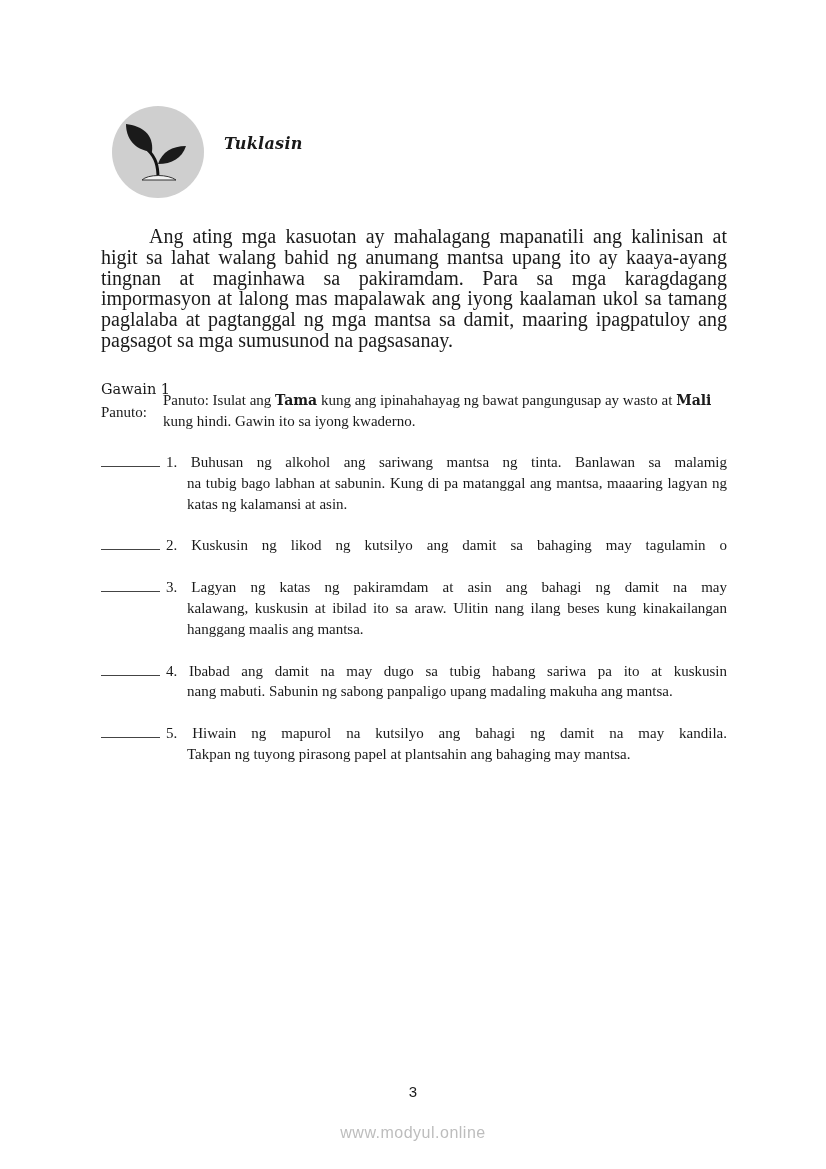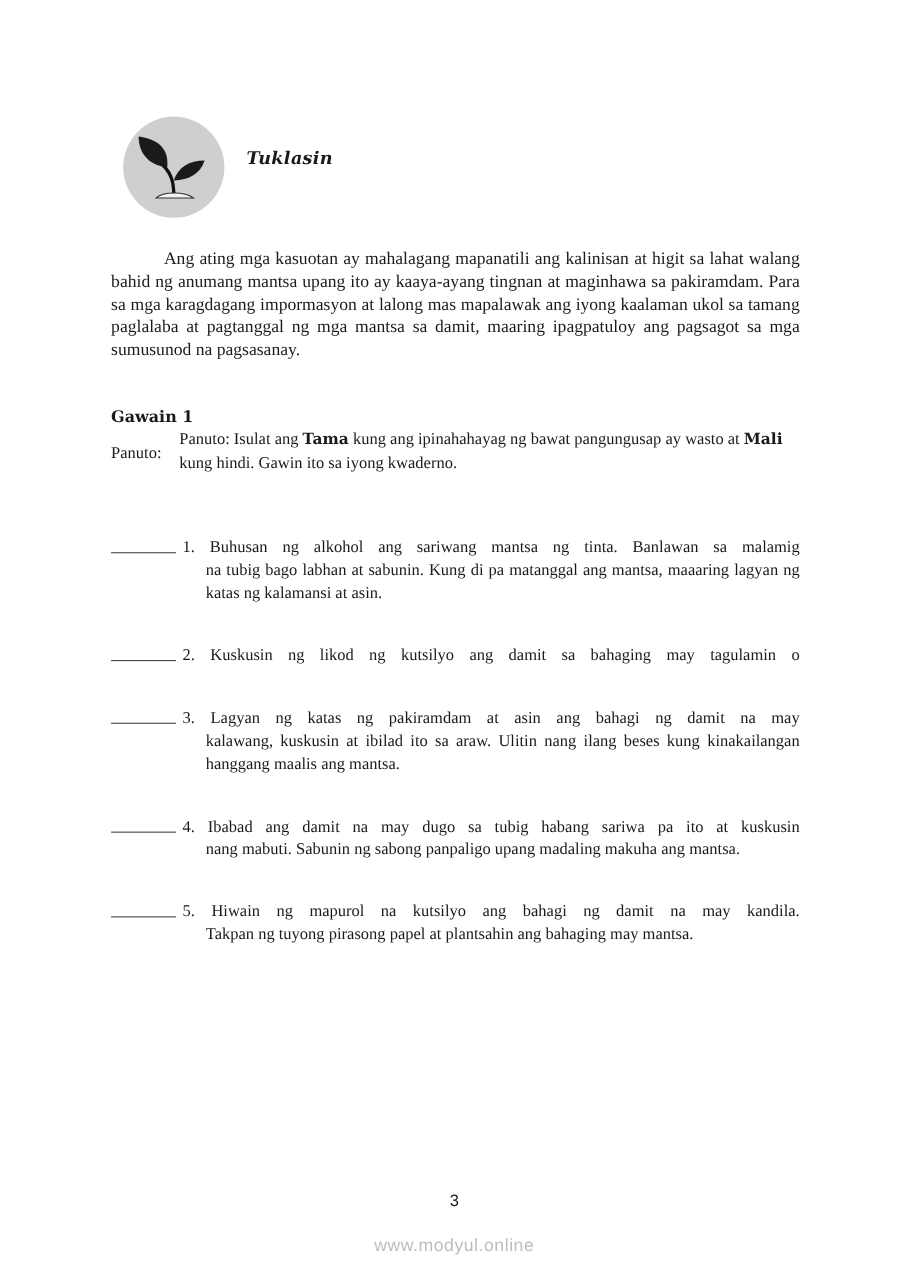--- a/index.html
+++ b/index.html
@@ -3,34 +3,34 @@
 <meta charset="utf-8">
 <style>
   html, body { margin: 0; padding: 0; background: #ffffff; }
   body { width: 826px; height: 1169px; position: relative; overflow: hidden;
          font-family: "DejaVu Serif", "Liberation Serif", serif; color: #1a1a1a; }
   .header-icon { position: absolute; left: 112px; top: 106px; width: 92px; height: 92px;
                  border-radius: 50%; background: #cfcfcf; }
   .header-icon svg { position: absolute; left: 0; top: 0; }
   .page-title { position: absolute; left: 224px; top: 134px; font-size: 16px; font-weight: bold;
                 font-style: italic; font-family: "DejaVu Serif", serif; letter-spacing: 0.3px; }
-  .intro { position: absolute; left: 101px; top: 226px; width: 626px; font-size: 16px;
+  .intro { position: absolute; left: 101px; top: 226px; width: 626px; font-size: 20px;
            line-height: 20.8px; text-align: justify; font-family: "Liberation Serif", serif; }
   .intro .indent { display: inline-block; width: 48px; }
-  .gawain-title { position: absolute; left: 101px; top: 371px; font-size: 14.5px; font-weight: bold;
+  .gawain-title { position: absolute; left: 101px; top: 381px; font-size: 14.5px; font-weight: normal;
                   font-family: "DejaVu Serif", serif; }
   .directions { position: absolute; left: 101px; top: 390px; width: 626px; font-size: 15px;
                 line-height: 20.8px; font-family: "Liberation Serif", serif; }
   .directions .row { display: flex; }
   .directions .lbl { width: 62px; flex: none; margin-top: 12px; }
   .directions .txt { flex: 1; }
   .directions b { font-family: "DejaVu Serif", serif; font-size: 14px; }
   .items { position: absolute; left: 101px; top: 452px; width: 626px; font-family: "Liberation Serif", serif;
            font-size: 15px; line-height: 20.8px; }
-  .item { position: relative; margin-bottom: 21px; margin-top: 36px; }
+  .item { position: relative; margin-bottom: 21px; }
   .item .blank { position: absolute; left: 0; top: 14px; width: 59px; border-bottom: 1px solid #444; }
   .item .first { padding-left: 65px; text-align: justify; text-align-last: justify; }
   .item .rest { padding-left: 86px; text-align: justify; }
   .page-number { position: absolute; left: 0; width: 826px; top: 1083px; text-align: center;
                  font-family: "Liberation Sans", sans-serif; font-size: 15px; }
   .watermark { position: absolute; left: 0; width: 826px; top: 1124px; text-align: center;
                font-family: "Liberation Sans", sans-serif; font-size: 16px; color: #bdbdbd; letter-spacing: 0.5px; }
 </style>
 </head>
 <body>

